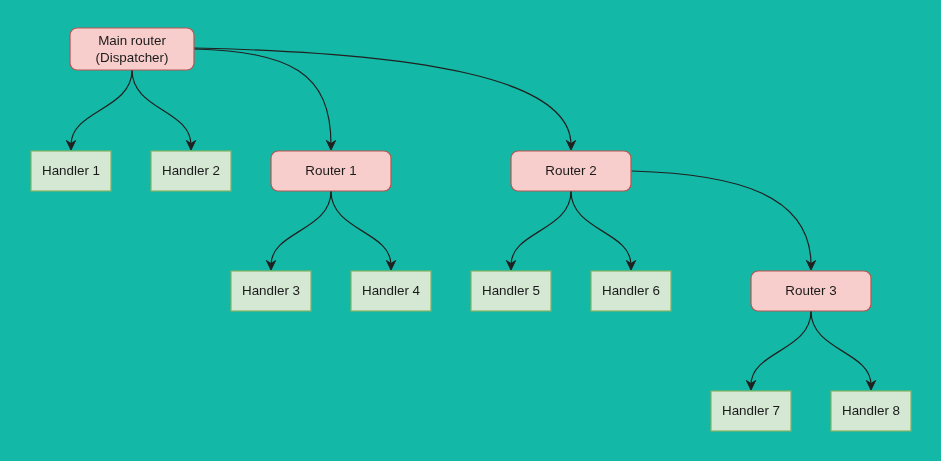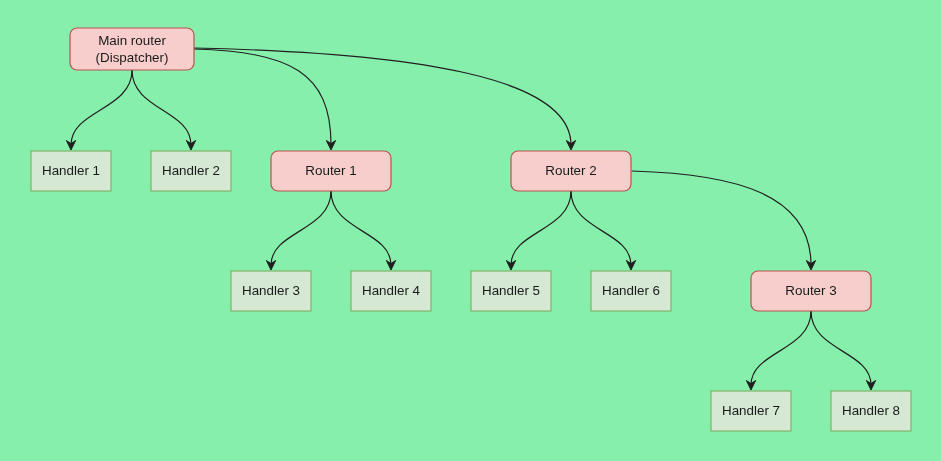--- a/index.html
+++ b/index.html
@@ -7,21 +7,21 @@
     padding: 0;
     background: #ffffff;
   }
   body {
     font-family: "Liberation Sans", sans-serif;
   }
   #diagram-canvas {
     position: relative;
     width: 941px;
     height: 461px;
-    background: #86efac;
+    background: #14b8a6;
     overflow: hidden;
   }
   #diagram-svg {
     position: absolute;
     left: 0;
     top: 0;
     width: 941px;
     height: 461px;
   }
   .node-label {

